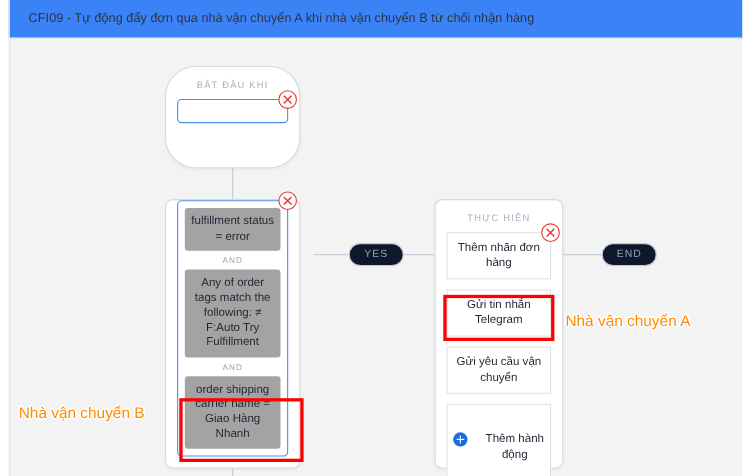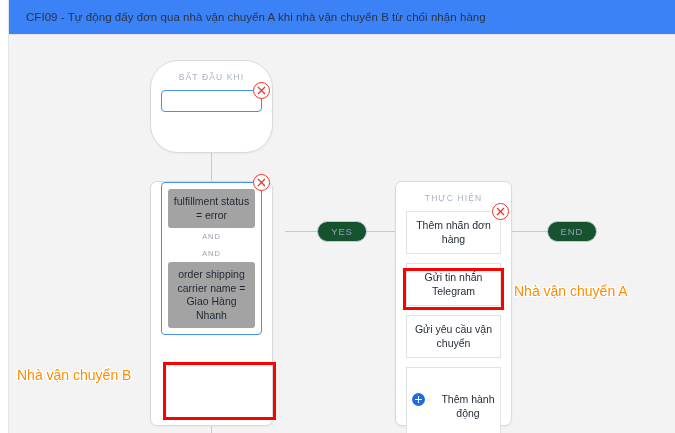--- a/index.html
+++ b/index.html
@@ -153,21 +153,21 @@
     background: #ffffff;
   }
   .plus-icon::before { left: 3px; right: 3px; top: 5.7px; height: 1.7px; }
   .plus-icon::after  { top: 3px; bottom: 3px; left: 5.7px; width: 1.7px; }
 
   
   .flow-pill {
     position: absolute;
     border: 1px solid #c3cad4;
     border-radius: 11px;
-    background: #14532d;
+    background: #0f172a;
     font-size: 9.5px;
     letter-spacing: 0.9px;
     color: #93a2bb;
     display: flex;
     align-items: center;
     justify-content: center;
   }
 
   
   .hl-red {
@@ -229,20 +229,21 @@
         <div class="x-badge" style="right:-9px; top:-9px;">
           <svg width="9" height="9" viewBox="0 0 9 9">
             <path d="M1 1 L8 8 M8 1 L1 8" stroke="#e8342a" stroke-width="1.3" fill="none"></path>
           </svg>
         </div>
 
         <div class="pill">fulfillment status = error</div>
 
         <div class="and-sep">AND</div>
 
+        <div class="pill">Any of order tags match the following: ≠ F:Auto Try Fulfillment</div>
 
         <div class="and-sep">AND</div>
 
         <div class="pill">order shipping carrier name = Giao Hàng Nhanh</div>
       </div>
     </div>
 
     <div class="hl-red" style="left:154px; top:327px; width:113px; height:58px;"></div>
 
     <div class="flow-pill" style="left:308px; top:186px; width:50px; height:21px;">

